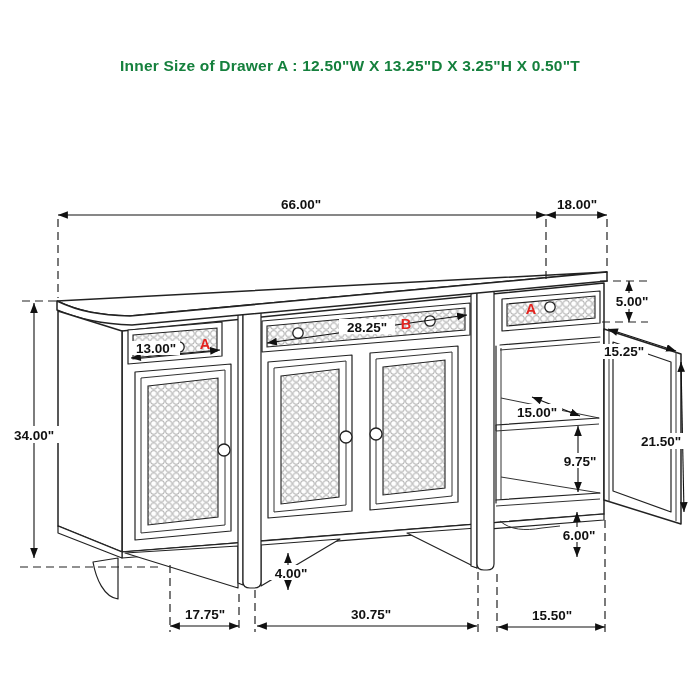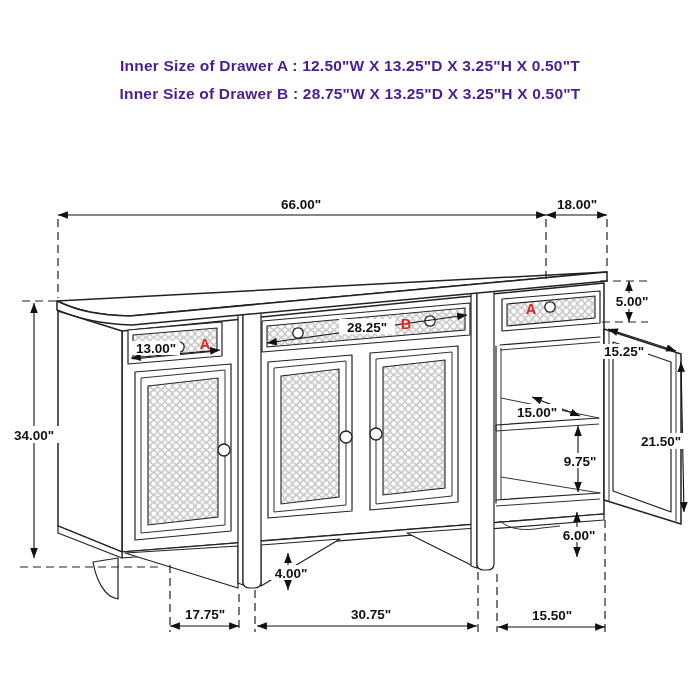--- a/index.html
+++ b/index.html
@@ -1,19 +1,19 @@
 <!DOCTYPE html>
 <html><head>
 <meta charset="utf-8">
 <style>
   html,body{margin:0;padding:0;background:#fff;}
   .canvas{position:relative;width:700px;height:700px;background:#ffffff;overflow:hidden;
           font-family:"Liberation Sans",sans-serif;}
   .title{position:absolute;top:52px;left:0;right:0;text-align:center;
-         font-weight:bold;font-size:15.5px;color:#4c1d95;letter-spacing:.2px;}
+         font-weight:bold;font-size:15.5px;color:#15803d;letter-spacing:.2px;}
   .title div{line-height:28px;white-space:nowrap;}
   svg{position:absolute;left:0;top:0;}
   .dim{font:bold 13.5px "Liberation Sans",sans-serif;fill:#111;text-anchor:middle;}
   .red{font:bold 14.5px "Liberation Sans",sans-serif;text-anchor:middle;}
   .o  {fill:#ffffff;stroke:#222;stroke-width:1.5;stroke-linejoin:round;}
   .o2 {fill:#ffffff;stroke:#222;stroke-width:1.2;stroke-linejoin:round;}
   .l  {stroke:#222;stroke-width:1.2;fill:none;stroke-linecap:round;}
   .lt {stroke:#333;stroke-width:1;fill:none;}
   .dash{stroke:#222;stroke-width:1.2;stroke-dasharray:8 5;fill:none;}
   .dl {stroke:#111;stroke-width:1.1;fill:none;}
@@ -21,21 +21,20 @@
   .knob{fill:#fff;stroke:#222;stroke-width:1.3;}
   .rat{fill:url(#rattan);stroke:#222;stroke-width:1.1;}
 </style>
 </head>
 <body>
 
 <div class="canvas">
 
   <div class="title">
     <div>Inner Size of Drawer A : 12.50"W X 13.25"D X 3.25"H X 0.50"T</div>
-    <div>Inner Size of Drawer B : 28.75"W X 13.25"D X 3.25"H X 0.50"T</div>
   </div>
 
   <svg width="700" height="700" viewBox="0 0 700 700">
     <defs>
       <pattern id="rattan" width="7.5" height="7.5" patternUnits="userSpaceOnUse">
         <rect width="7.5" height="7.5" fill="#fefefe"></rect>
         <rect x="0.7" y="0.7" width="6" height="6" rx="2.3" fill="none" stroke="#9d9d9d" stroke-width="0.9"></rect>
       </pattern>
       <marker id="mE" orient="auto" markerWidth="11" markerHeight="9" refX="9" refY="3.5">
         <path d="M0,0 L9,3.5 L0,7 Z" fill="#111"></path>

